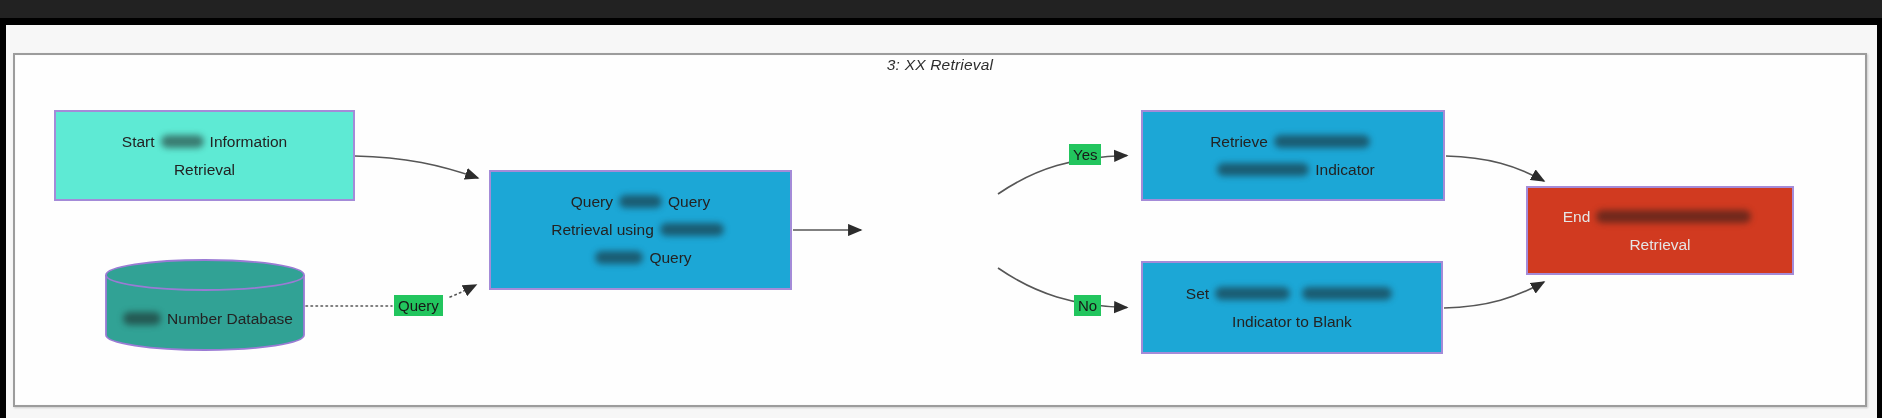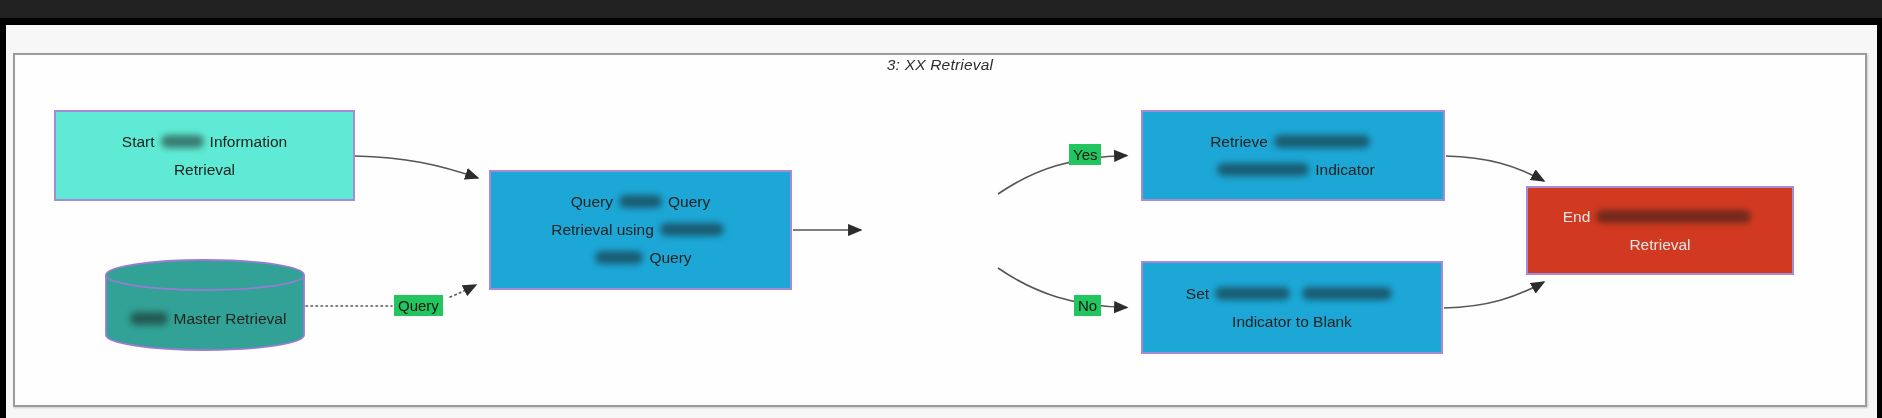--- a/index.html
+++ b/index.html
@@ -87,21 +87,21 @@
       <span>Retrieval</span>
     </div>
   </div>
 
   <div class="node n-db">
     <svg class="shape" width="202" height="94">
       <path d="M2,17 L2,77 A99,15 0 0 0 200,77 L200,17" fill="#31a295" stroke="#9a7bd4" stroke-width="1.8"></path>
       <ellipse cx="101" cy="17" rx="99" ry="15" fill="#31a295" stroke="#9a7bd4" stroke-width="1.8"></ellipse>
     </svg>
     <div class="label">
-      <span class="redact" style="width:38px"></span><span>Master Retrieval</span>
+      <span class="redact" style="width:38px"></span><span>Number Database</span>
     </div>
   </div>
 
   <div class="node rect n-query">
     <div class="label">
       <span>Query</span><span class="redact" style="width:43px"></span><span>Query</span><br>
       <span>Retrieval using</span><span class="redact" style="width:64px"></span><br>
       <span class="redact" style="width:48px"></span><span>Query</span>
     </div>
   </div>

